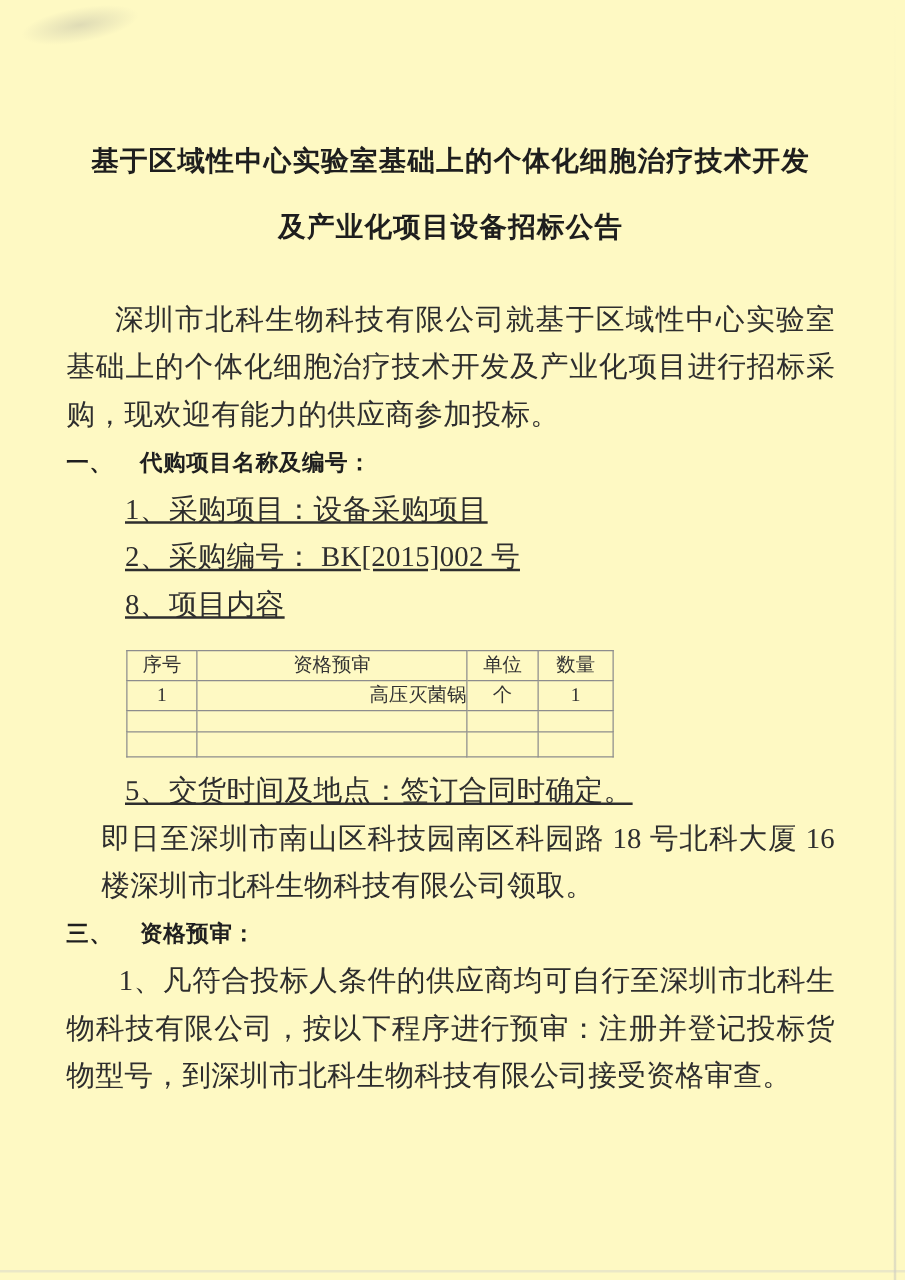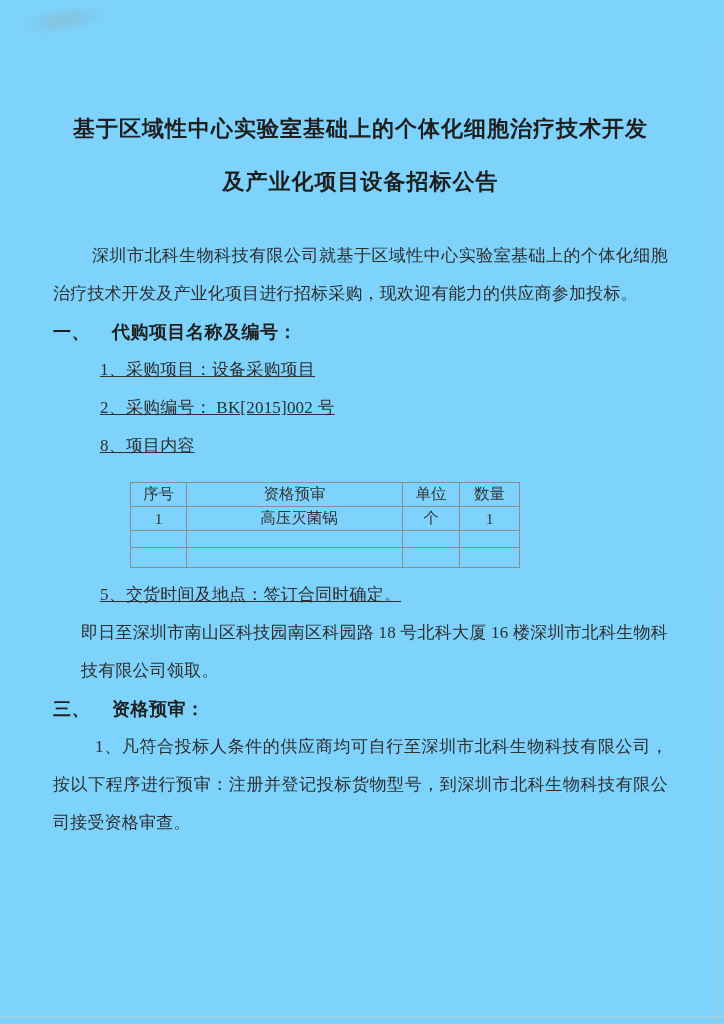--- a/index.html
+++ b/index.html
@@ -1,19 +1,19 @@
 <!DOCTYPE html>
 <html><head>
 <meta charset="utf-8">
 <style>
   html,body { margin:0; padding:0; background:#ffffff; }
   .page {
     position:relative;
     width:724px; height:1024px;
-    background:#7dd3fc;
+    background:#fef9c3;
     box-sizing:border-box;
     padding:112px 56px 0 53px;
     font-family:"Liberation Serif","DejaVu Serif",serif;
     color:#2e2e2e;
     overflow:hidden;
   }
   
   .smudge {
     position:absolute; top:6px; left:16px; width:96px; height:28px;
     background:radial-gradient(ellipse at center, rgba(150,150,150,0.30), rgba(150,150,150,0) 70%);
@@ -32,59 +32,59 @@
     margin:0;
     font-family:"Liberation Sans","DejaVu Sans",sans-serif;
     font-weight:700;
     font-size:22px;
     color:#1e1e1e;
     text-align:center;
   }
   .doc-title .tline { display:block; line-height:34px; letter-spacing:1px; }
   .doc-title .t2 { margin-top:19px; }
 
-  p { margin:0; font-size:17px; line-height:38px; letter-spacing:0.2px; }
+  p { margin:0; font-size:23px; line-height:38px; letter-spacing:0.2px; }
 
   .intro { margin-top:38px; text-indent:39px; text-align:justify; }
 
   .sec-heading {
     font-family:Liberation Sans, sans-serif;
     font-weight:700;
     font-size:18px;
     color:#1f1f1f;
     letter-spacing:0.5px;
   }
   .sec-num { display:inline-block; margin-right:22px; }
 
   .item { margin-left:47px;text-decoration:underline; }
 
   .block-indent { margin-left:28px; text-align:justify; }
   .para-indent { text-indent:42px; text-align:justify; }
 
   table.equip {
     border-collapse:collapse;
-    margin:17px 0 8px 77px;
+    margin:17px 0 8px 48px;
     width:389px;
     font-size:15.5px;
     color:#333;
     table-layout:fixed;
   }
   table.equip th, table.equip td {
     border:1px solid #8d8d8d;
     font-weight:normal;
     text-align:center;
     padding:0;
     overflow:hidden;
     white-space:nowrap;
   }
   table.equip tr.hdr   { height:24px; }
   table.equip tr.row-1 { height:24px; }
   table.equip tr.row-2 { height:17px; }
   table.equip tr.row-3 { height:20px; }
-  table.equip td.cell-name { text-align:center; padding-left:9px; }
+  table.equip td.cell-name { text-align:right; padding-left:9px; }
 </style>
 </head>
 <body>
 
 <div class="page">
   <div class="smudge"></div>
   <div class="edge-right"></div>
   <div class="edge-bottom"></div>
 
   <h1 class="doc-title">

